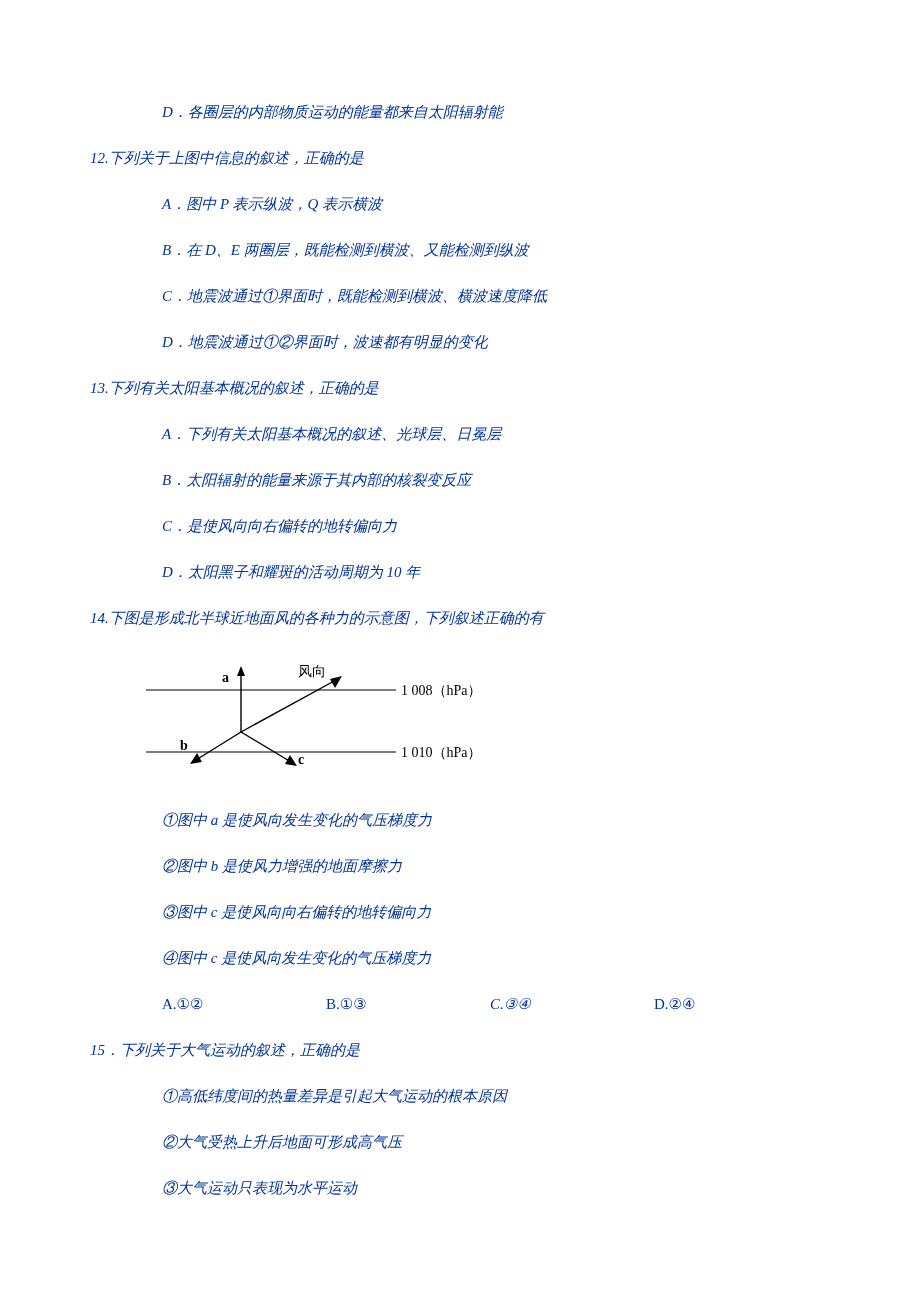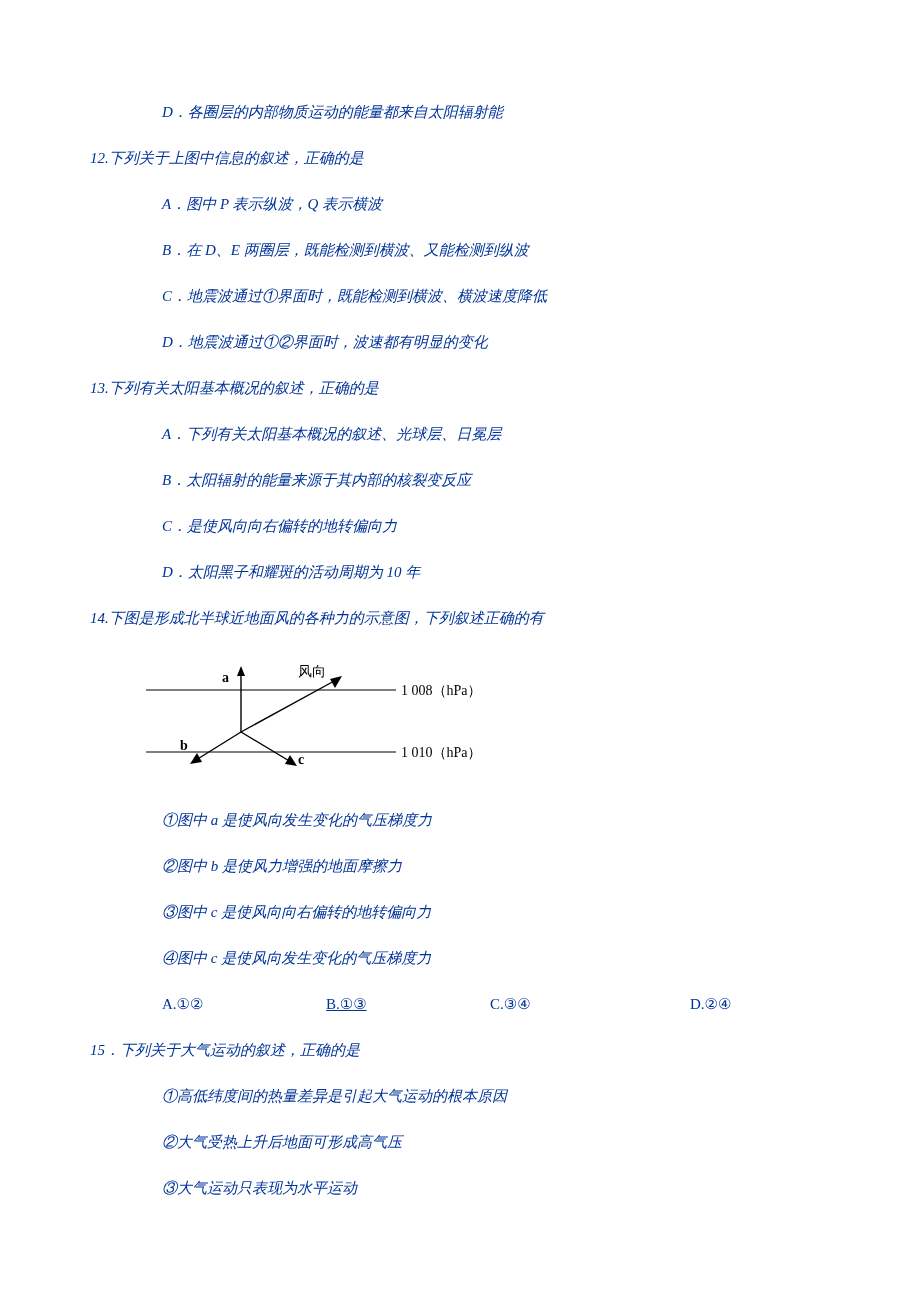--- a/index.html
+++ b/index.html
@@ -20,23 +20,23 @@
   .indent-2 { padding-left: 72px; }
   .opt-row {
     display: flex;
     padding-left: 72px;
     margin: 0 0 22px 0;
   }
   .opt-row > div {
     flex: none;
   }
   .opt-a { width: 164px; }
-  .opt-b { width: 164px; text-decoration: underline; }
-  .opt-c { width: 164px; }
-  .opt-d { width: 120px; margin-left: 36px; }
+  .opt-b { width: 164px; }
+  .opt-c { width: 164px; font-style: italic; }
+  .opt-d { width: 120px; }
 
   .diagram-wrap {
     margin: 0 0 26px 0;
     padding-left: 36px;
   }
   .diagram {
     width: 390px;
     height: 130px;
     background: #ffffff;
     position: relative;

